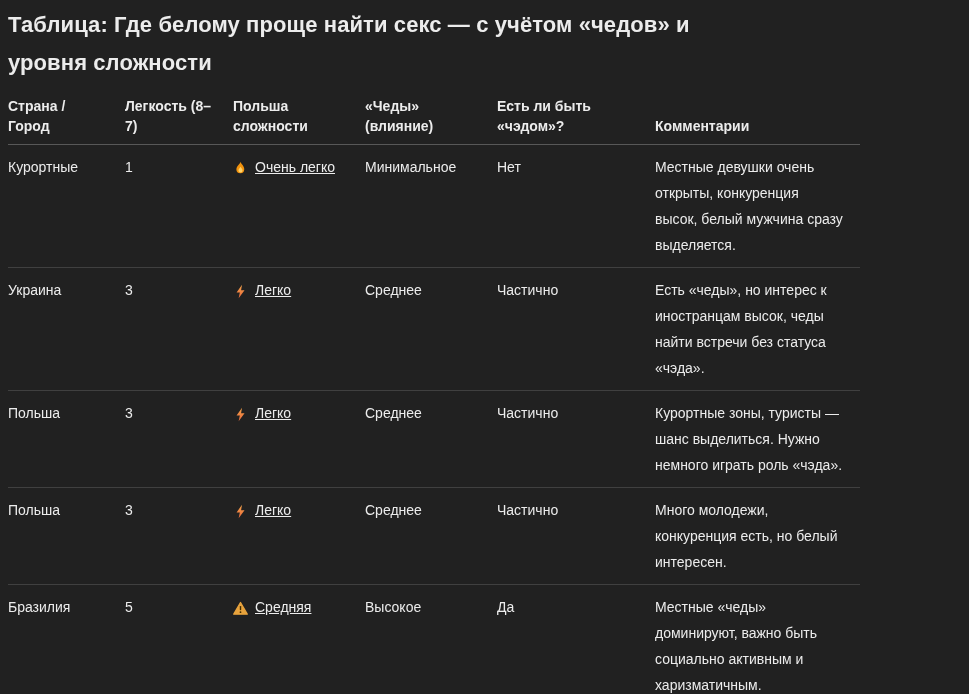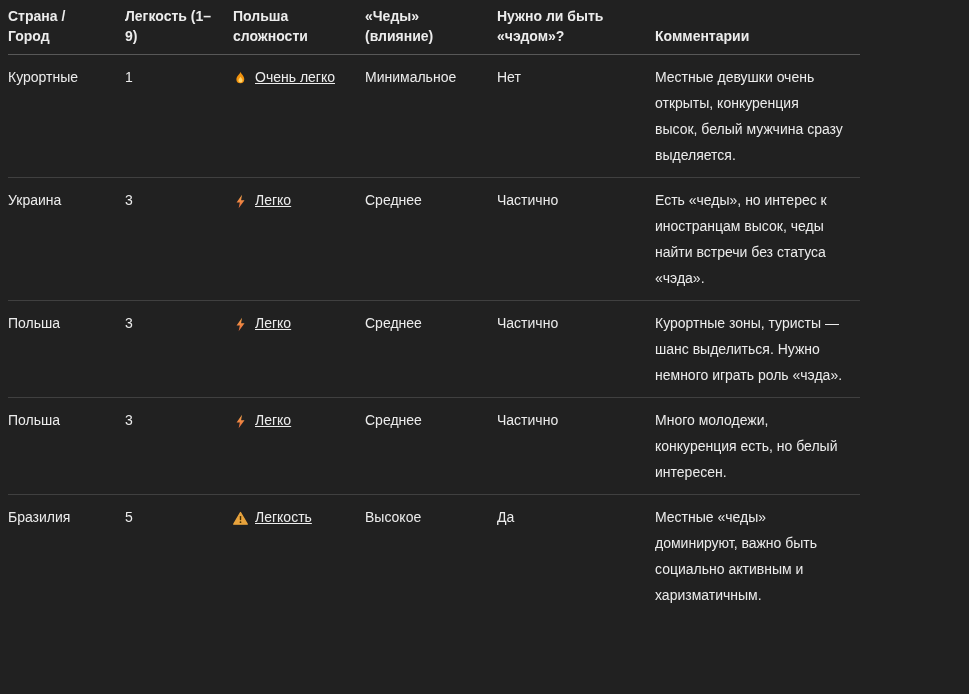--- a/index.html
+++ b/index.html
@@ -68,37 +68,38 @@
     flex:0 0 auto;
     position:relative;
     top:1px;
   }
   .dif-icon svg{width:15px;height:15px;display:block;}
 </style>
 </head>
 <body>
 
 <div class="page">
+  <h2 class="page-title">Таблица: Где белому проще найти секс — с учётом «чедов» и уровня сложности</h2>
 
   <table class="data-table">
     <colgroup>
       <col class="c1">
         <col class="c2">
         <col class="c3">
         <col class="c4">
         <col class="c5">
         <col class="c6">
     </colgroup>
     <thead>
       <tr>
           <th>Страна / Город</th>
-          <th>Легкость (1–9)</th>
+          <th>Легкость (8–7)</th>
           <th>Польша сложности</th>
           <th>«Чеды» (влияние)</th>
-          <th>Нужно ли быть «чэдом»?</th>
+          <th>Есть ли быть «чэдом»?</th>
           <th>Комментарии</th>
         </tr>
     </thead>
     <tbody>
         <tr>
           <td>Курортные</td>
           <td>1</td>
           <td><span class="dif-wrap">
               <span class="dif-icon">
                 <svg viewBox="0 0 16 16">
@@ -179,21 +180,21 @@
           <td>Бразилия</td>
           <td>5</td>
           <td><span class="dif-wrap">
               <span class="dif-icon">
                 <svg viewBox="0 0 16 16">
                   <path d="M8 1.6 15.2 14H.8z" fill="#e8a33d" stroke="#e8a33d" stroke-width="1.4" stroke-linejoin="round"></path>
                   <rect x="7.25" y="5.2" width="1.5" height="4.6" rx=".7" fill="#402d00"></rect>
                   <circle cx="8" cy="11.9" r=".95" fill="#402d00"></circle>
                 </svg>
               </span>
-              <span>Легкость</span>
+              <span>Средняя</span>
             </span></td>
           <td>Высокое</td>
           <td>Да</td>
           <td>Местные «чеды» доминируют, важно быть социально активным и харизматичным.</td>
         </tr>
       </tbody>
   </table>
 </div>
 
 </body></html>

